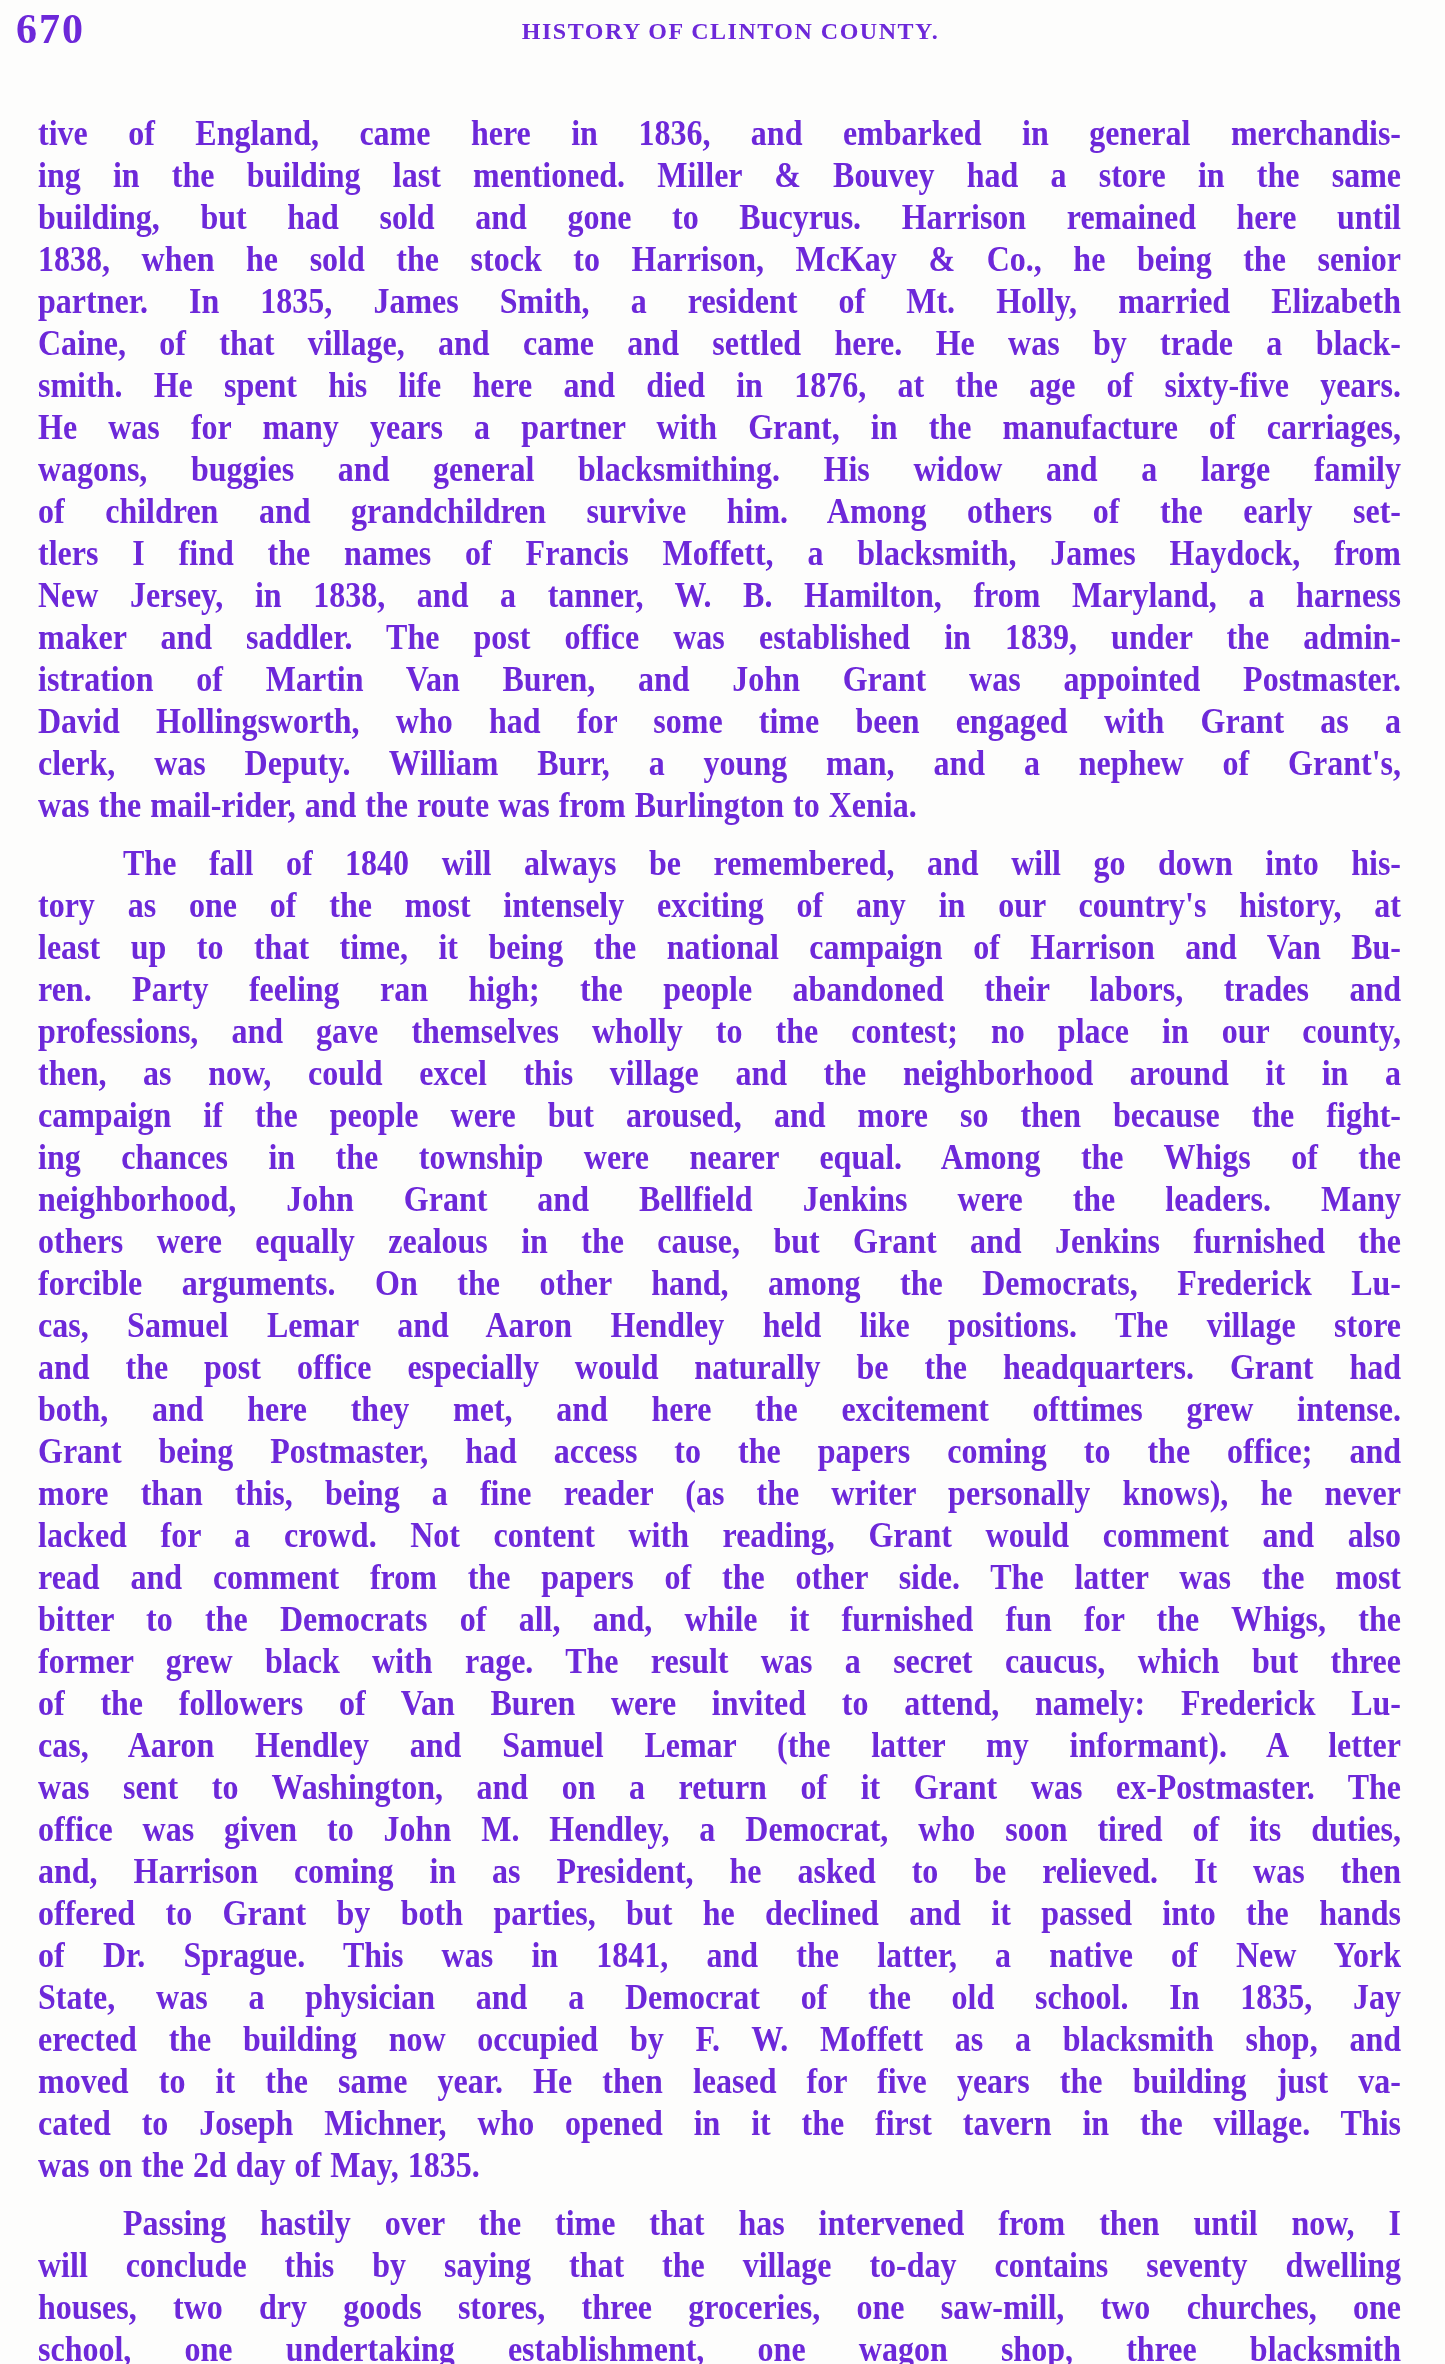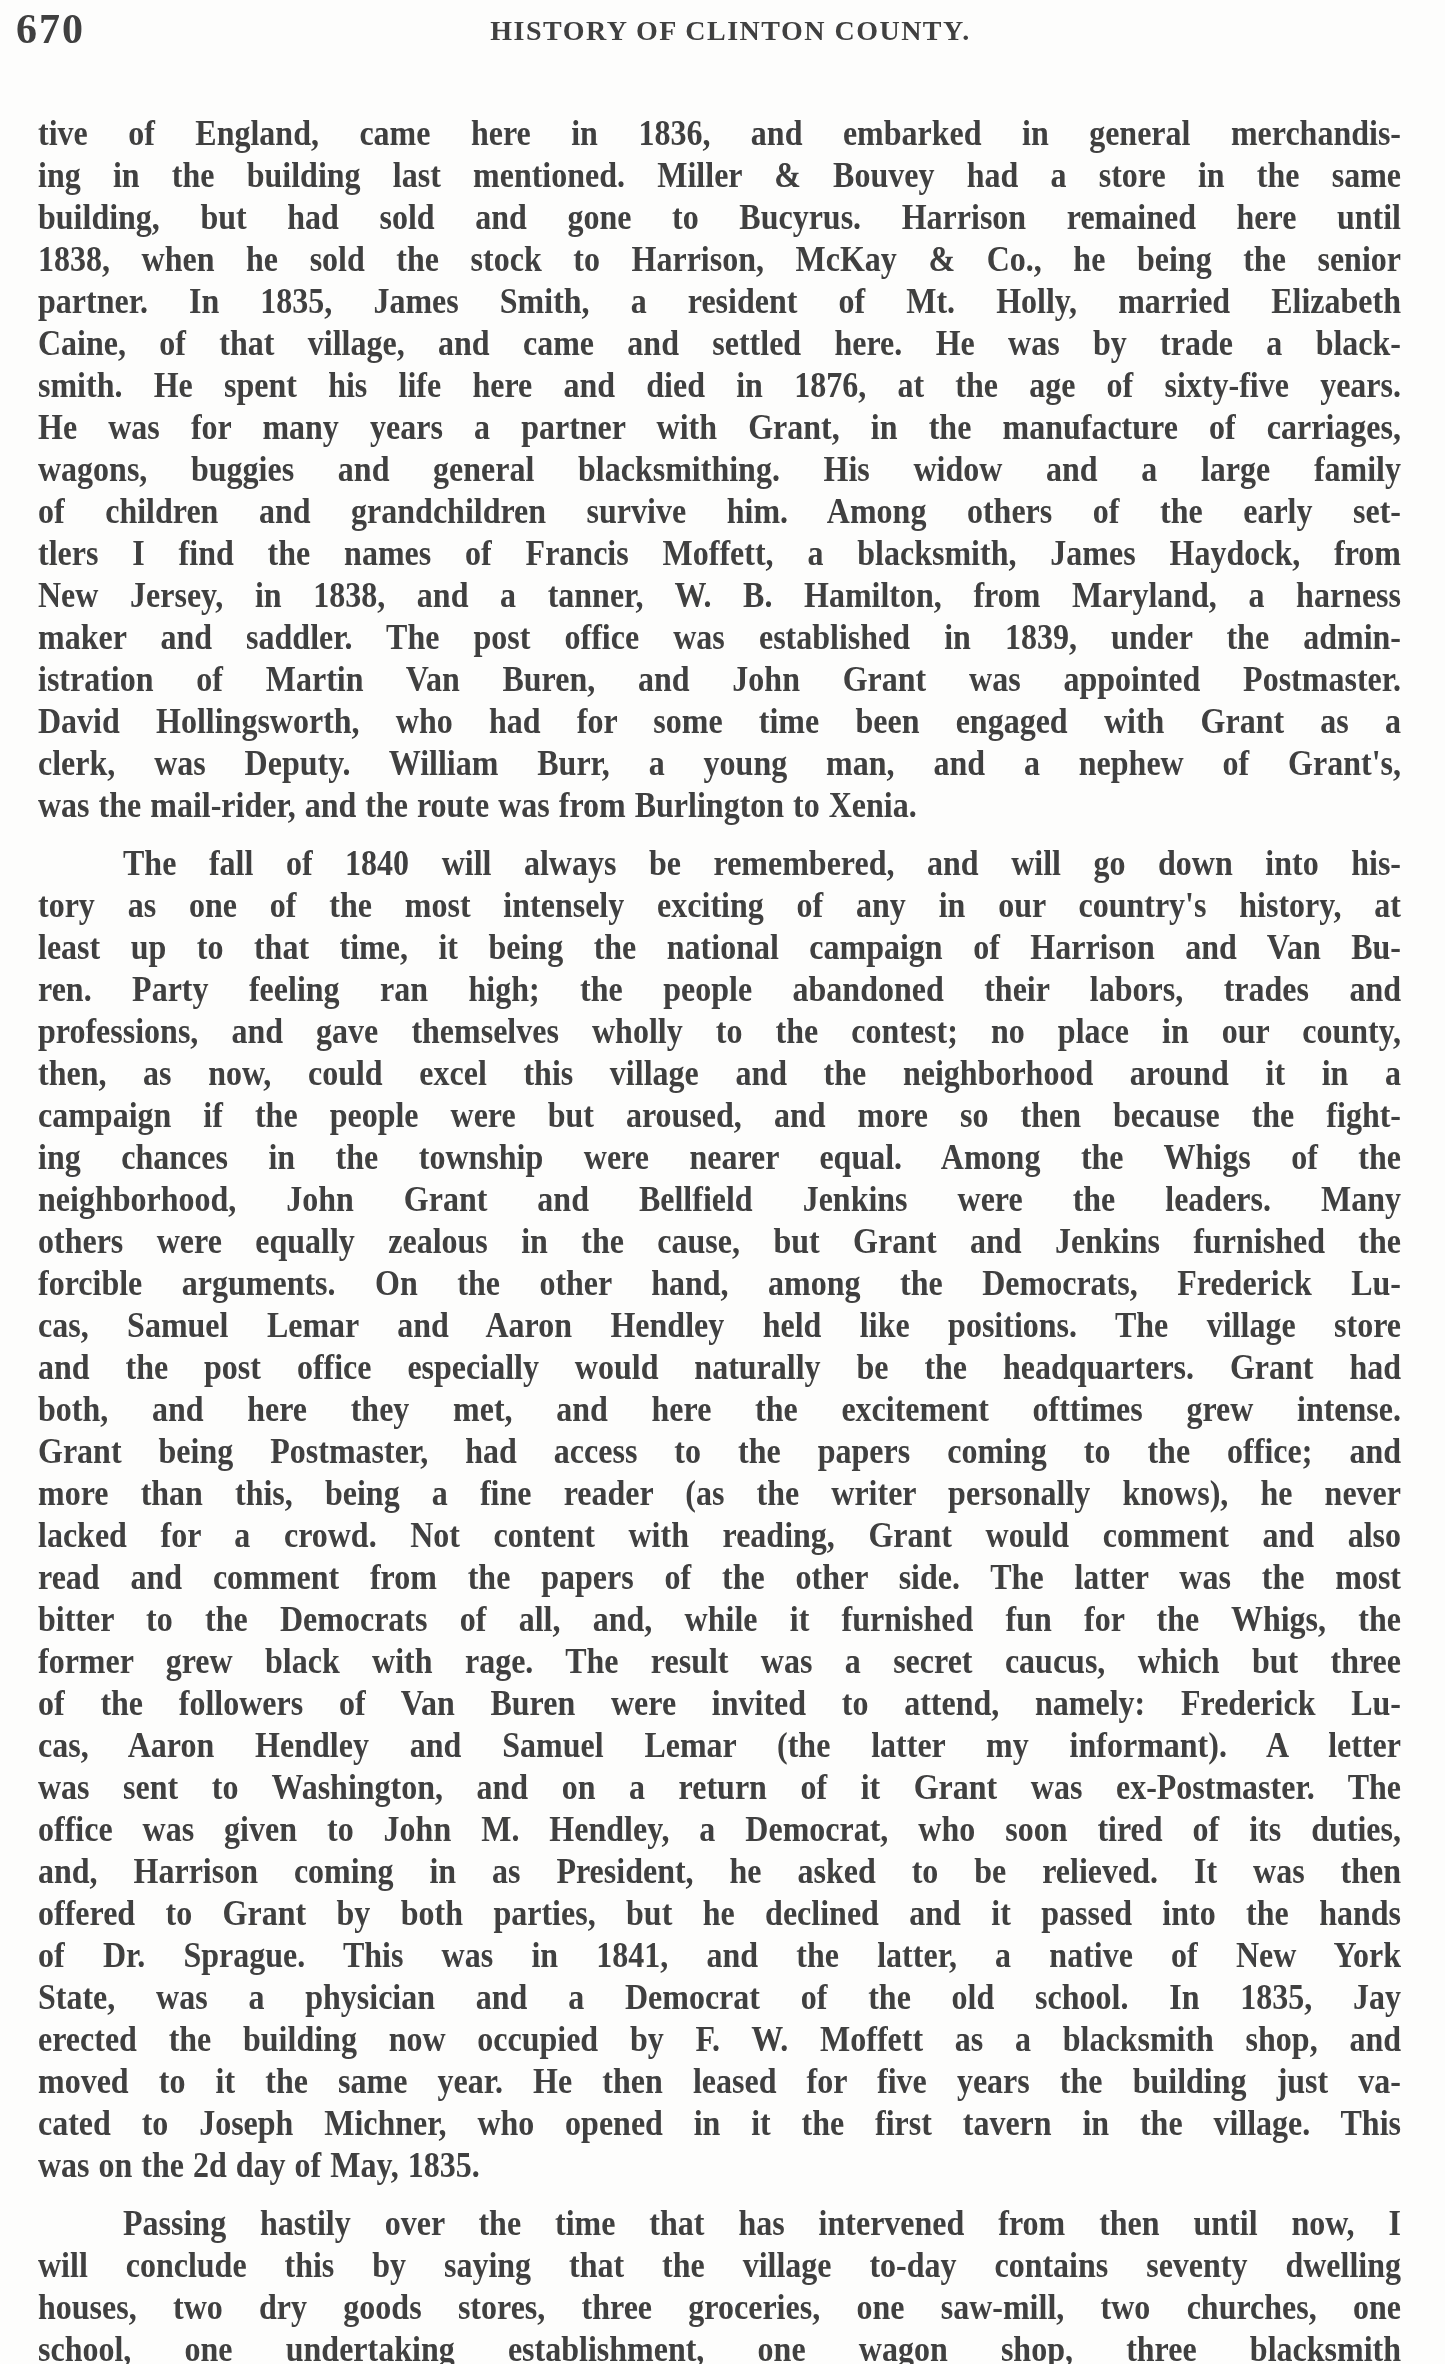--- a/index.html
+++ b/index.html
@@ -10,21 +10,21 @@
   body {
     width: 1445px;
     height: 2364px;
     overflow: hidden;
   }
   .page {
     position: relative;
     width: 1445px;
     height: 2364px;
     background: #fdfdfc;
-    color: #404040;
+    color: #6d28d9;
     font-family: "Liberation Serif", serif;
     font-weight: 700;
   }
   .page-header {
     position: absolute;
     top: 6px;
     left: 0;
     width: 100%;
     height: 52px;
   }
@@ -35,21 +35,21 @@
     font-size: 42px;
     line-height: 46px;
     letter-spacing: 2px;
   }
   .running-title {
     position: absolute;
     left: 16px;
     right: 0;
     top: 7px;
     text-align: center;
-    font-size: 28px;
+    font-size: 24px;
     line-height: 36px;
     letter-spacing: 1.5px;
     font-family: Liberation Serif, serif;
   }
   .page-body {
     position: absolute;
     top: 96px;
     left: 22px;
     right: 28px;
   }

